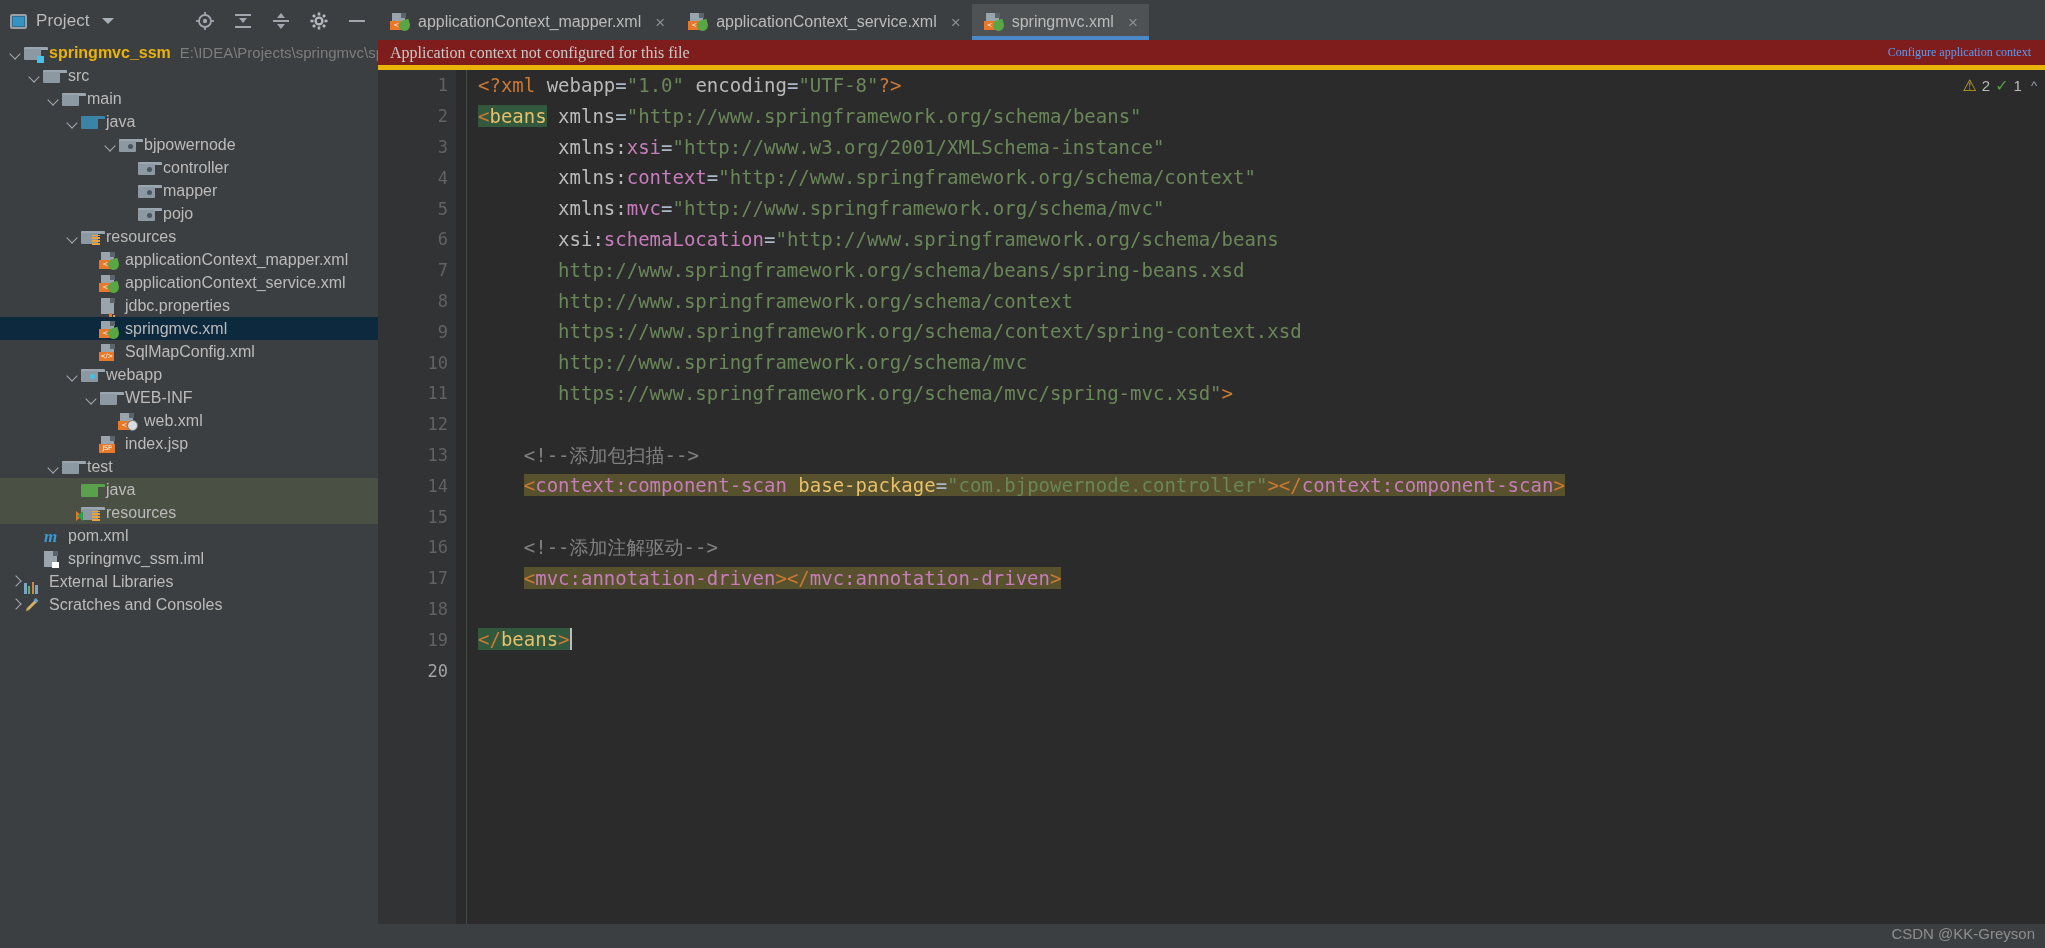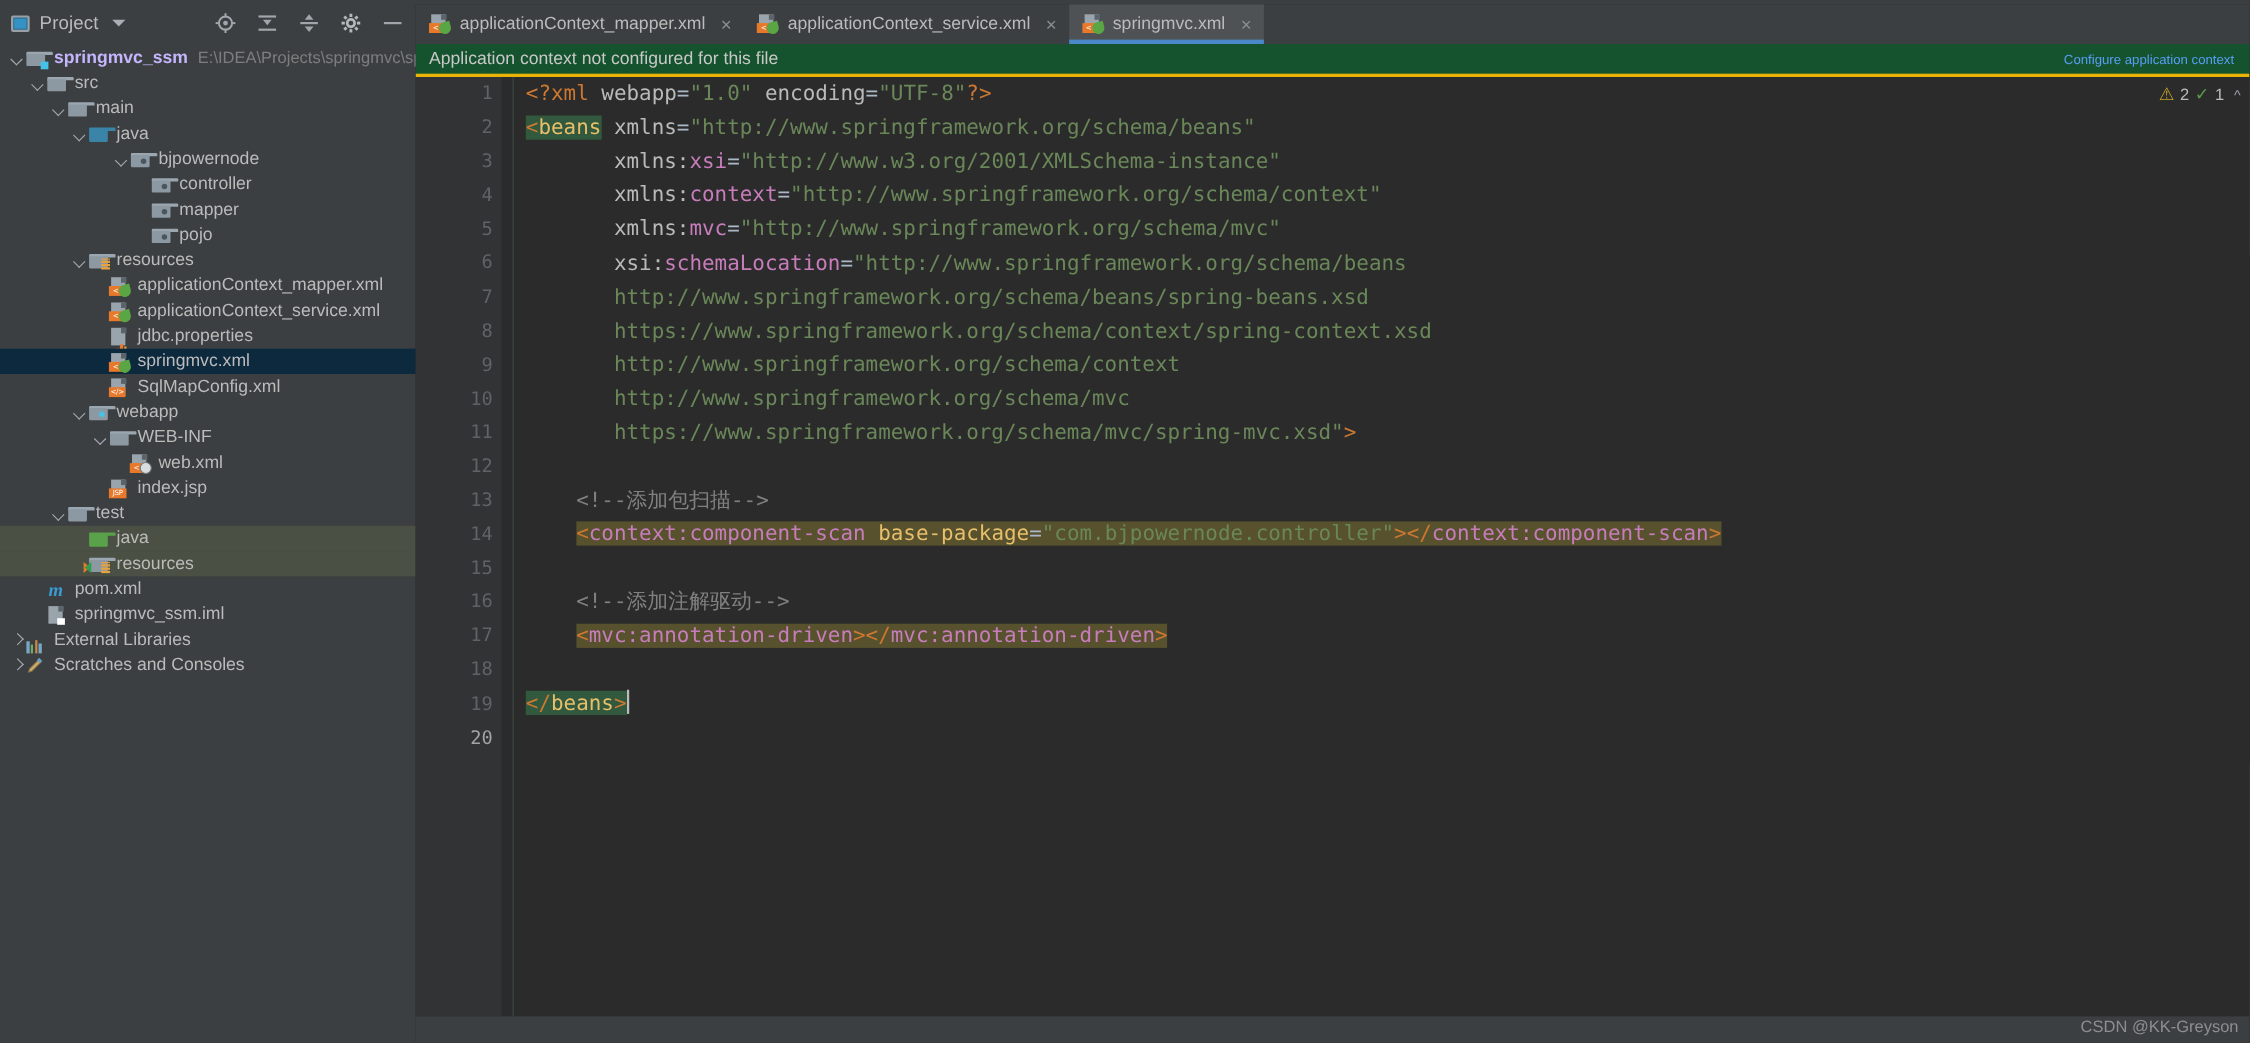--- a/index.html
+++ b/index.html
@@ -45,21 +45,21 @@
     width:7px; height:7px; border-right:1.7px solid #a4aab1; border-bottom:1.7px solid #a4aab1;
     transform: rotate(45deg); transform-origin: center;
   }
   .row .arrow.closed::before{
     content:""; position:absolute; left:4px; top:7px;
     width:7px; height:7px; border-right:1.7px solid #a4aab1; border-top:1.7px solid #a4aab1;
     transform: rotate(45deg); transform-origin: center;
   }
   .ico { width: 20px; height: 18px; flex: 0 0 20px; margin-right: 6px; position: relative; }
   .lbl { font-size: 16px; line-height: 23px; }
-  .lbl.bold { font-weight: bold; color: #c4b5fd; }
+  .lbl.bold { font-weight: bold; color: #eab308; }
   .path { color: #7d7d7d; font-size: 15px; margin-left: 9px; overflow: hidden; }
   .row.selected { background: #0d293e; }
   .row.greenbg { background: #4a5043; }
 
   
   .fo { position: absolute; left: 1px; top: 3px; width: 17px; height: 13px; }
   .fo .tab { position: absolute; left: 0; top: 0; width: 7px; height: 3px; border-radius: 1px 1px 0 0; }
   .fo .bd  { position: absolute; left: 0; top: 2.5px; width: 17px; height: 10.5px; border-radius: 1px; }
   .fo.grey .tab, .fo.grey .bd { background: #9aa7b0; }
   .fo.grey .bd { background: #8c99a3; }
@@ -100,22 +100,22 @@
 
   #tabbar { height: 36px; background: #3c3f41; display: flex; align-items: stretch; position: relative; }
   .tab { display: flex; align-items: center; padding: 0 11px 0 13px; gap: 8px; position: relative;
          color: #bbbbbb; font-size: 16px; }
   .tab.active { background: #4e5254; }
   .tab.active::after { content:""; position:absolute; left:0; right:0; bottom:0; height: 4px; background: #4a88c7; }
   .tab .tico { width: 19px; height: 18px; position: relative; flex: 0 0 19px; }
   .tab .close { color: #8a8f93; font-size: 17px; line-height: 17px; margin-left: 6px; }
 
   #notifybar {
-    height: 30px; background: #14532d; display: flex; align-items: center;
-    padding: 0 14px 0 12px; color: #c8c8c8; font-size: 16px; border-bottom: 3px solid #eab308;
+    height: 30px; background: #7f1d1d; display: flex; align-items: center;
+    padding: 0 14px 0 12px; color: #c8c8c8; font-size: 16px; border-bottom: 5px solid #eab308; font-family: Liberation Serif, serif;
   }
   #notify-link { margin-left: auto; color: #589df6; font-size: 12px; }
 
   #editor-wrap { flex: 1; display: flex; min-height: 0; background: #2b2b2b; position: relative; }
 
   #gutter { width: 78px; flex: 0 0 78px; background: #313335; position: relative; }
   .gl { height: 30.8px; display: flex; align-items: center; justify-content: flex-end;
         padding-right: 8px; color: #606366; font-size: 17px;
         font-family: "DejaVu Sans Mono", monospace; position: relative; }
   .gl.cur { color: #a4a3a3; }
@@ -599,23 +599,23 @@
           <div class="cl">       <span class="t-attr">xmlns:</span><span class="t-attrns">xsi</span><span class="t-eq">=</span><span class="t-str">"http://www.w3.org/2001/XMLSchema-instance"</span></div>
 
           <div class="cl">       <span class="t-attr">xmlns:</span><span class="t-attrns">context</span><span class="t-eq">=</span><span class="t-str">"http://www.springframework.org/schema/context"</span></div>
 
           <div class="cl">       <span class="t-attr">xmlns:</span><span class="t-attrns">mvc</span><span class="t-eq">=</span><span class="t-str">"http://www.springframework.org/schema/mvc"</span></div>
 
           <div class="cl">       <span class="t-attr">xsi:</span><span class="t-attrns">schemaLocation</span><span class="t-eq">=</span><span class="t-str">"http://www.springframework.org/schema/beans</span></div>
 
           <div class="cl">       <span class="t-str">http://www.springframework.org/schema/beans/spring-beans.xsd</span></div>
 
+          <div class="cl">       <span class="t-str">http://www.springframework.org/schema/context</span></div>
+
           <div class="cl">       <span class="t-str">https://www.springframework.org/schema/context/spring-context.xsd</span></div>
-
-          <div class="cl">       <span class="t-str">http://www.springframework.org/schema/context</span></div>
 
           <div class="cl">       <span class="t-str">http://www.springframework.org/schema/mvc</span></div>
 
           <div class="cl">       <span class="t-str">https://www.springframework.org/schema/mvc/spring-mvc.xsd"</span><span class="t-punc">&gt;</span></div>
 
           <div class="cl"> </div>
 
           <div class="cl">    <span class="t-cmt">&lt;!--添加包扫描--&gt;</span></div>
 
           <div class="cl">    <span class="hl-yellow"><span class="t-punc">&lt;</span><span class="t-attrns">context:component-scan</span> <span class="t-name">base-package</span><span class="t-eq">=</span><span class="t-str">"com.bjpowernode.controller"</span><span class="t-punc">&gt;&lt;/</span><span class="t-attrns">context:component-scan</span><span class="t-punc">&gt;</span></span></div>

